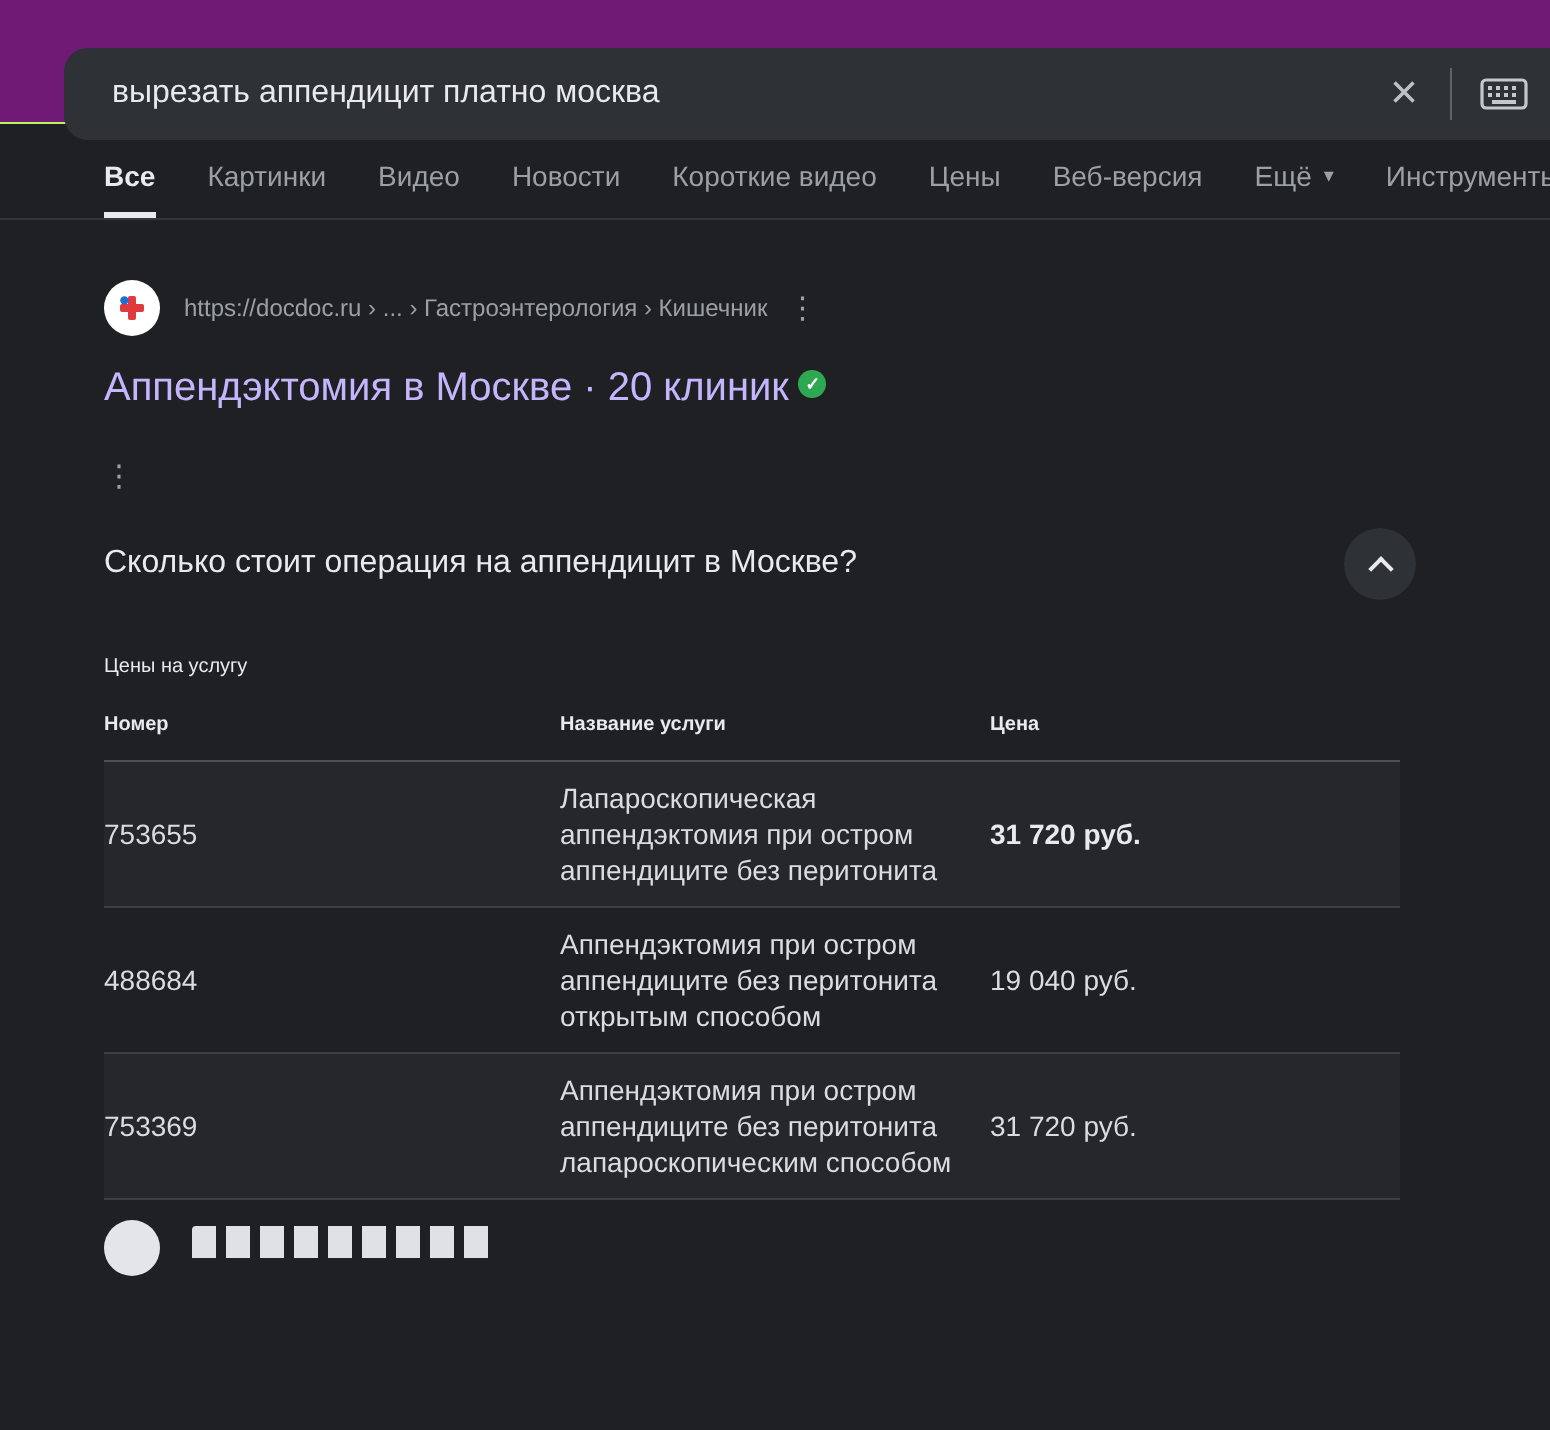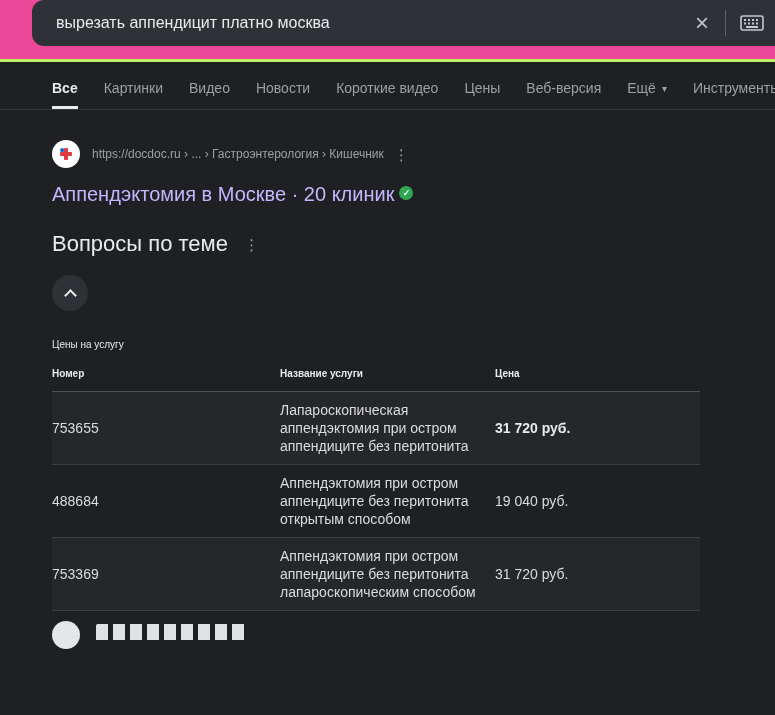--- a/index.html
+++ b/index.html
@@ -6,22 +6,22 @@
   html, body { margin: 0; padding: 0; }
   body {
     width: 775px; height: 715px; overflow: hidden;
     background: #1f2023; color: #e8eaed;
     font-family: "Liberation Sans", sans-serif;
     font-size: 14px;
   }
 
   
   .header {
-    background: #ec4899; height: 62px; padding-top: 0;
-    border-bottom: 3px solid #bef264;
+    background: #701a75; height: 62px; padding-top: 24px;
+    border-bottom: 1px solid #bef264;
   }
   .pill {
     margin-left: 32px; width: 758px; height: 46px;
     background: #2e3135; border-radius: 12px;
     display: flex; align-items: center;
     padding: 0 26px 0 24px;
   }
   .query { flex: 1; font-size: 16px; color: #e8eaed; cursor: text; white-space: nowrap; overflow: hidden; }
   .clear-btn {
     font-size: 24px; line-height: 1; color: #bdc1c6; cursor: pointer;
@@ -185,25 +185,25 @@
         </div>
       </div>
     </div>
     <h3 class="title">
       <a>Аппендэктомия в Москве · 20 клиник</a><span class="badge">✓</span>
     </h3>
   </div>
 
   <section class="paa">
     <div class="paa-head">
-      <h2>Вопросы по теме</h2>
       <span class="dots">⋮</span>
     </div>
 
     <div class="question-row">
+      <div class="question">Сколько стоит операция на аппендицит в Москве?</div>
       <button class="collapse-btn">
         <span class="chev-up"></span>
       </button>
     </div>
 
     <div class="sub">Цены на услугу</div>
 
     <table>
       <colgroup>
           <col style="width:228px">

